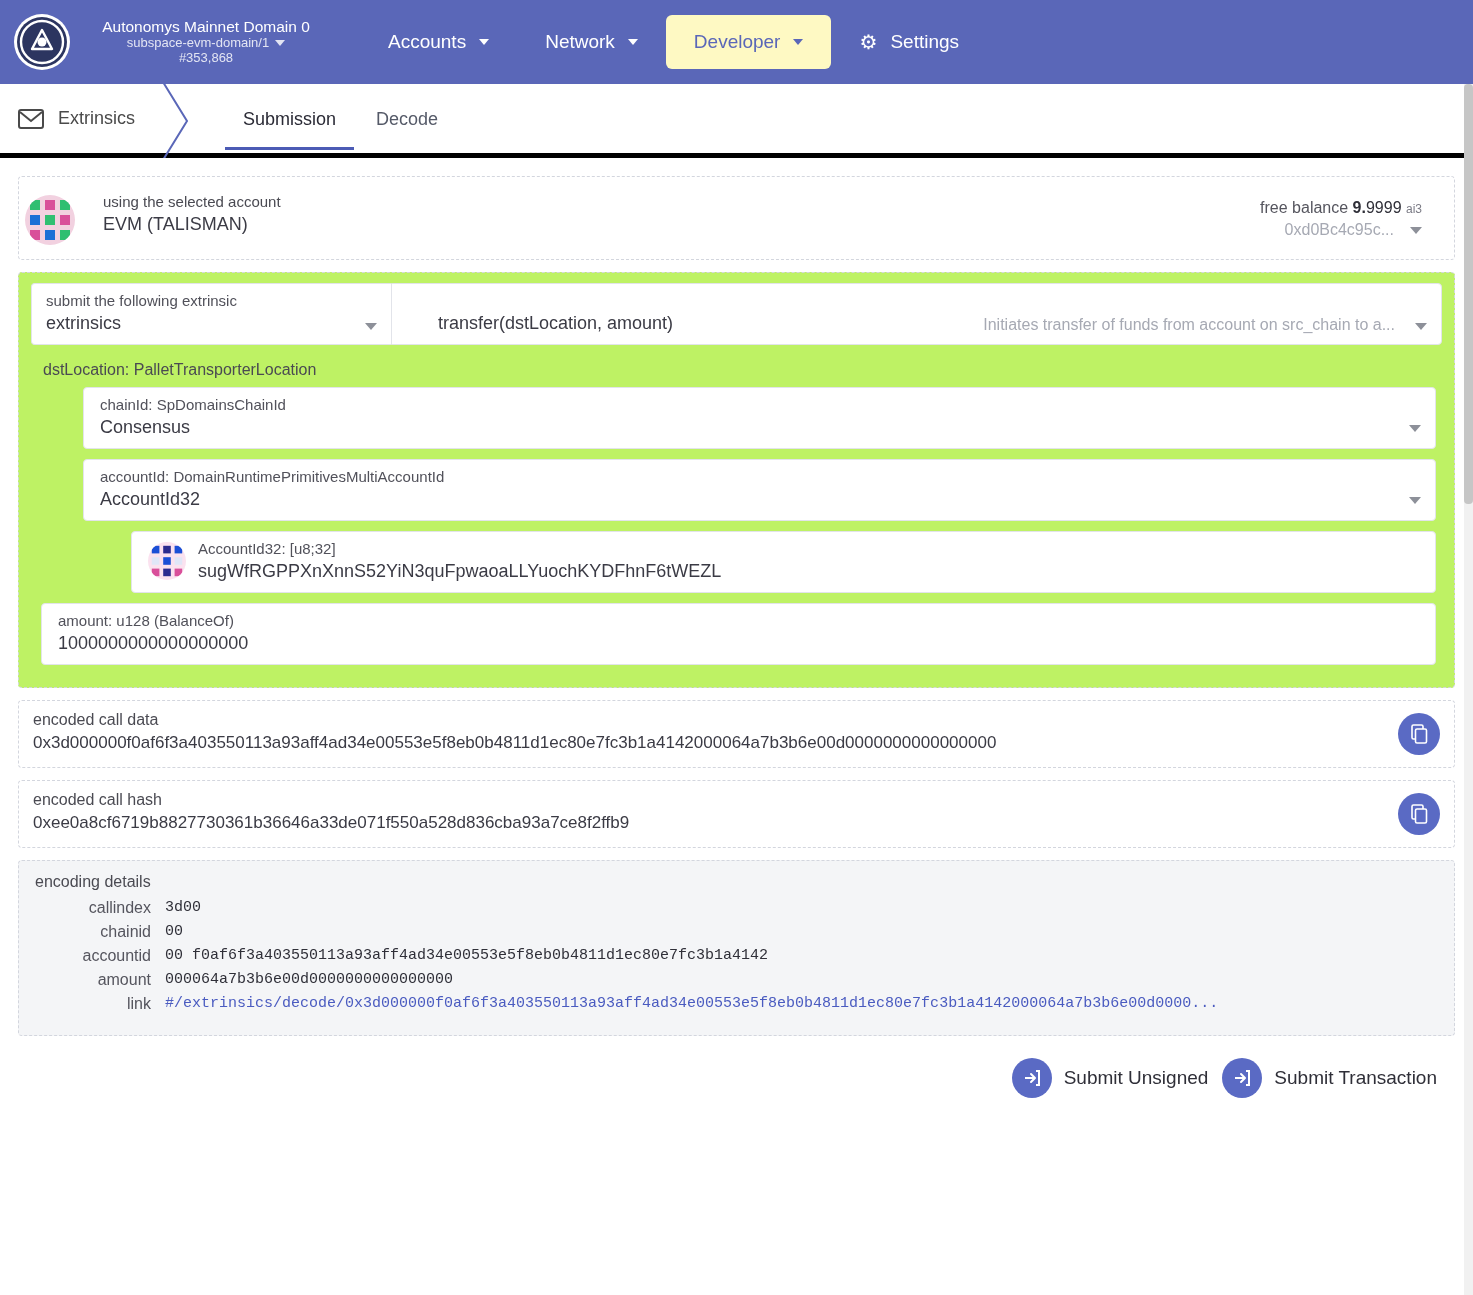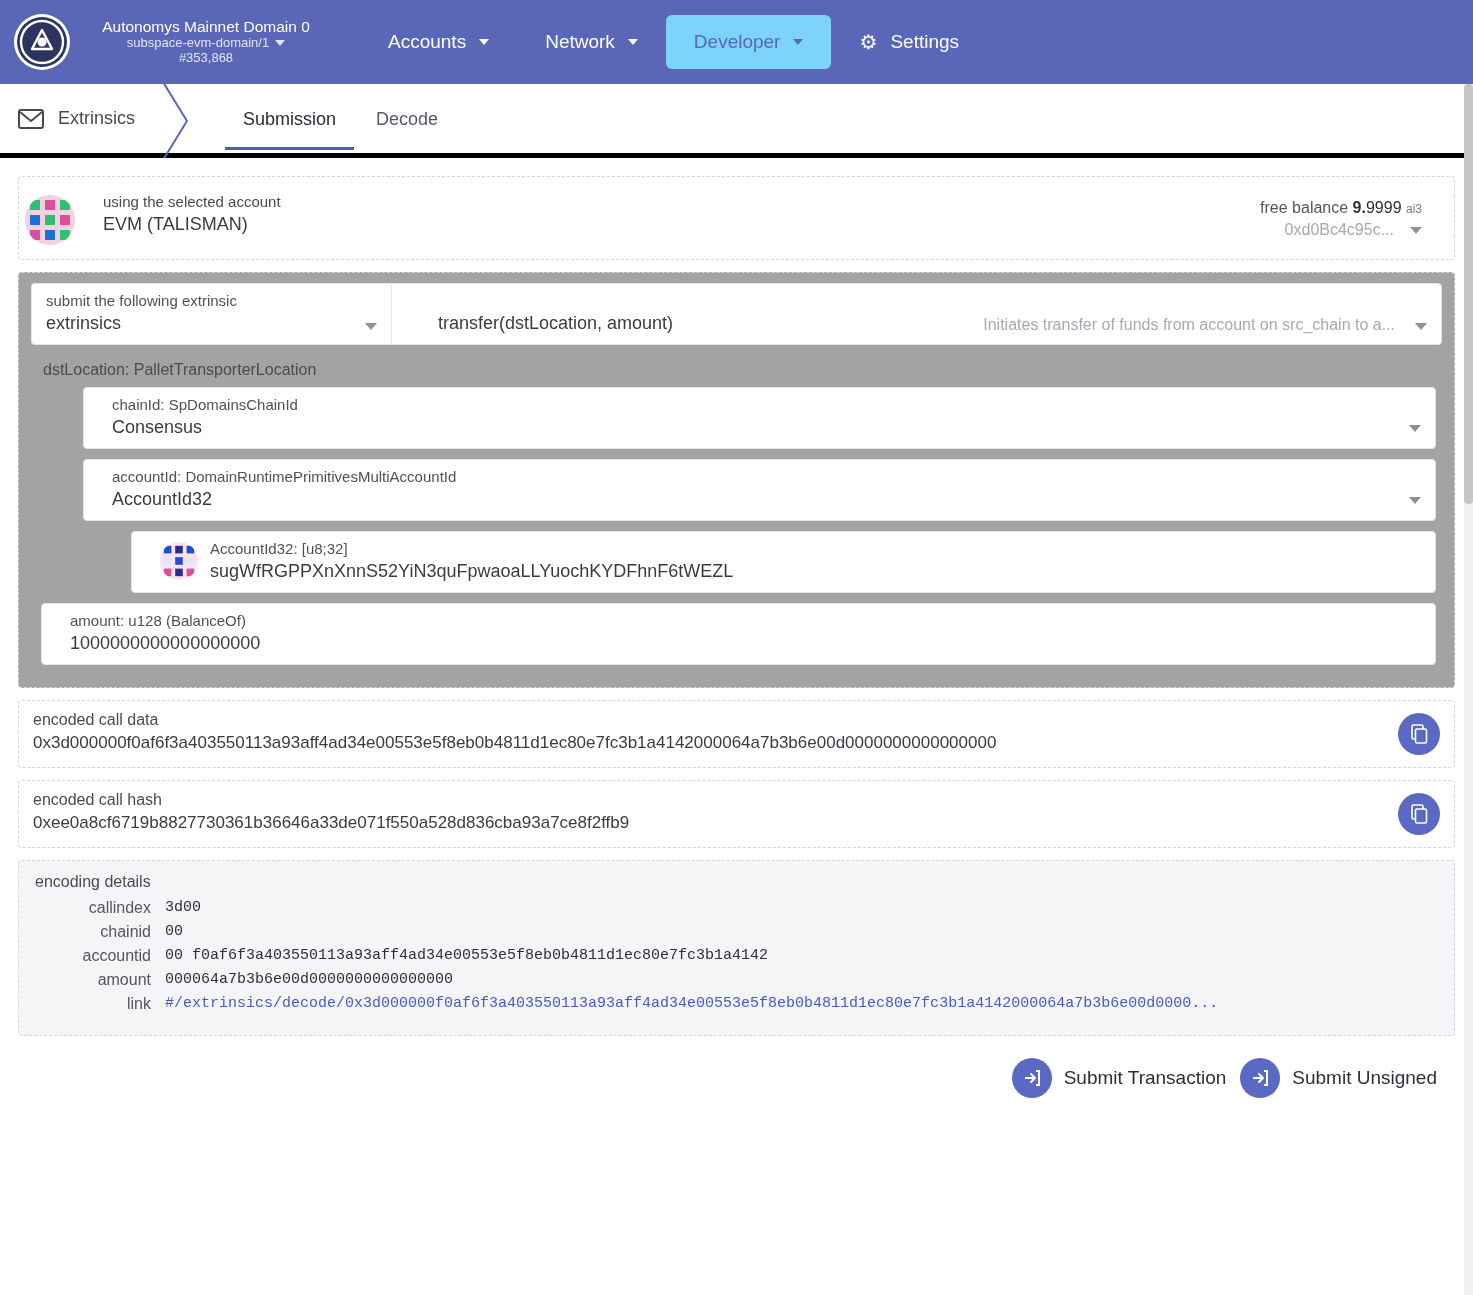--- a/index.html
+++ b/index.html
@@ -47,21 +47,21 @@
   .nav { display: flex; align-items: center; margin-left: 34px; gap: 0; }
   .nav-item {
     display: flex; align-items: center; gap: 13px;
     font-size: 19px;
     padding: 16px 28px;
     color: #ffffff;
     border-radius: 6px;
     cursor: pointer;
   }
   .nav-item.active {
-    background: #7dd3fc;
+    background: #fef9c3;
     color: #5a67b8;
   }
   .nav-item .caret { border-top-color: currentColor; }
   .settings-icon { font-size: 20px; }
 
   
   .tabbar {
     height: 74px;
     background: #fff;
     display: flex;
@@ -95,21 +95,21 @@
     position: absolute;
     left: 0; right: 0; bottom: 0;
     height: 3px;
     background: #4c5bb5;
   }
 
   
   .main { padding: 18px 18px 0 18px; }
 
   .card {
-    background: #a3a3a3;
+    background: #bef264;
     border: 1px dashed #d3d6de;
     border-radius: 4px;
     margin-bottom: 12px;
     position: relative;
   }
 
   .ident {
     width: 50px; height: 50px;
     border-radius: 50%;
     flex: none;
@@ -203,21 +203,21 @@
   .nested { padding: 10px 0 0 0; }
   .nest-label {
     font-size: 16px; color: #4a4a52;
     padding: 6px 0 8px 12px;
   }
   .nest-box {
     border: 1px solid #e2e4ea;
     border-radius: 4px;
     background: #fff;
     margin: 0 6px 10px 52px;
-    padding: 8px 14px 10px 28px;
+    padding: 8px 14px 10px 16px;
     position: relative;
   }
   .nest-box .dd { position: absolute; right: 14px; bottom: 16px; }
   .nest-box.deep { margin-left: 100px; display: flex; align-items: flex-start; gap: 0; }
   .nest-box.amount { margin-left: 10px; }
   .deep-ident {
     width: 38px; height: 38px; border-radius: 50%;
     flex: none; margin: 2px 12px 0 0; overflow: hidden;
   }
 
@@ -505,31 +505,31 @@
 
     <div class="footer">
       <div class="btn">
         <span class="btn-icon">
           <svg width="20" height="20" viewBox="0 0 20 20">
             <path d="M3 10 H13" stroke="#ffffff" stroke-width="2" fill="none"></path>
             <path d="M9 6 L13 10 L9 14" stroke="#ffffff" stroke-width="2" fill="none" stroke-linejoin="round" stroke-linecap="round"></path>
             <path d="M14 3 H17 V17 H14" stroke="#ffffff" stroke-width="2" fill="none"></path>
           </svg>
         </span>
-        <span>Submit Transaction</span>
+        <span>Submit Unsigned</span>
       </div>
       <div class="btn">
         <span class="btn-icon">
           <svg width="20" height="20" viewBox="0 0 20 20">
             <path d="M3 10 H13" stroke="#ffffff" stroke-width="2" fill="none"></path>
             <path d="M9 6 L13 10 L9 14" stroke="#ffffff" stroke-width="2" fill="none" stroke-linejoin="round" stroke-linecap="round"></path>
             <path d="M14 3 H17 V17 H14" stroke="#ffffff" stroke-width="2" fill="none"></path>
           </svg>
         </span>
-        <span>Submit Unsigned</span>
+        <span>Submit Transaction</span>
       </div>
     </div>
   </div>
 
   <div class="scrollbar">
     <div class="thumb"></div>
   </div>
 </div>
 
 </body></html>

